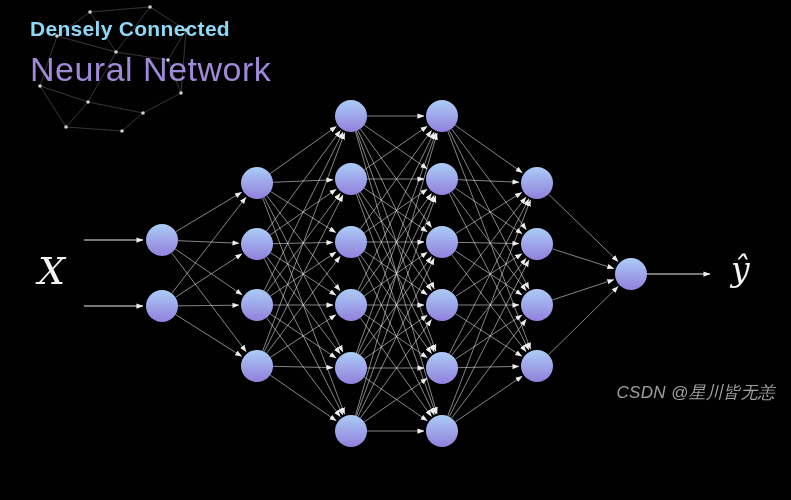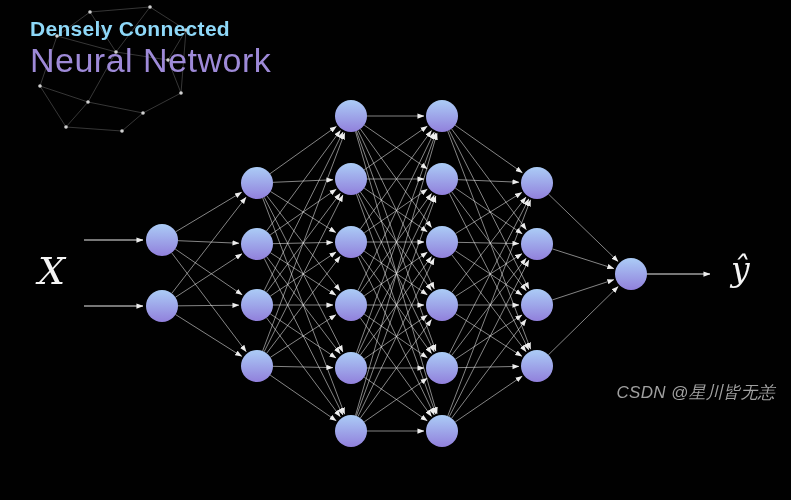--- a/index.html
+++ b/index.html
@@ -6,21 +6,21 @@
   body {
     width: 791px; height: 500px;
     background: #010101;
     overflow: hidden;
     font-family: "Liberation Sans", sans-serif;
   }
   .stage { position: relative; width: 791px; height: 416px; }
   svg { position: absolute; left: 0; top: 0; }
   .title-block { position: absolute; left: 30px; top: 18px; line-height: 1.05; }
   .title-1 { font-size: 21px; font-weight: 700; letter-spacing: 0.3px; }
-  .title-2 { font-size: 34px; font-weight: 400; letter-spacing: 0.5px; margin-top: 3px; }
+  .title-2 { font-size: 34px; font-weight: 400; letter-spacing: 0.5px; margin-top: 12px; }
   .input-label {
     position: absolute; left: 38px; top: 249px;
     font-family: "DejaVu Serif", serif; font-style: italic; font-size: 38px;
   }
   .output-label {
     position: absolute; left: 731px; top: 250px;
     font-family: "DejaVu Serif", serif; font-style: italic; font-size: 33px;
   }
   .watermark {
     position: absolute; right: 16px; bottom: 12px;

